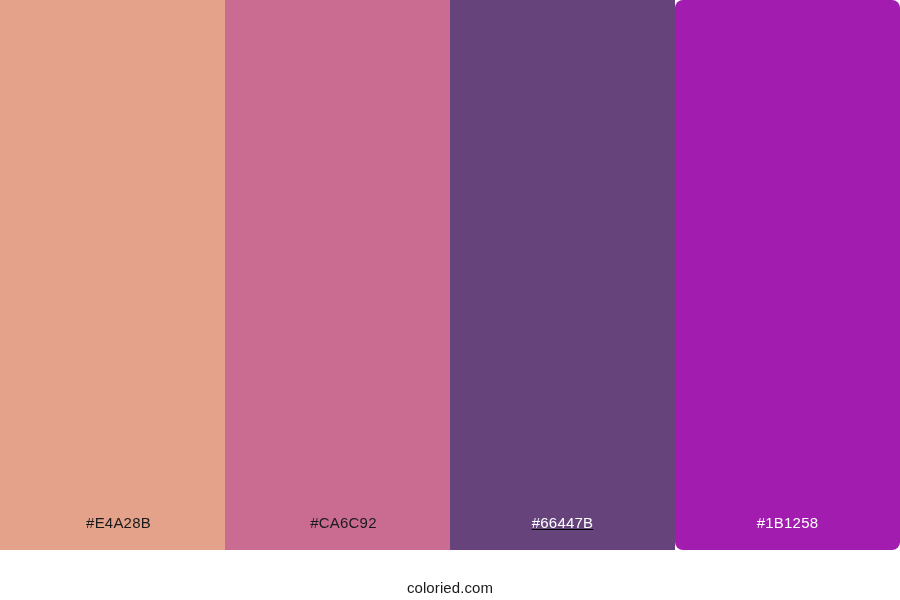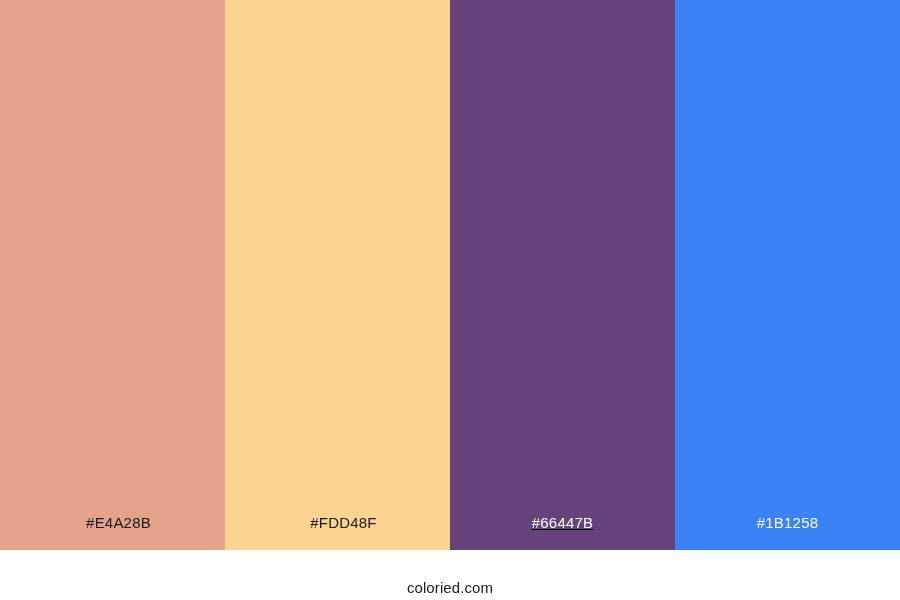--- a/index.html
+++ b/index.html
@@ -69,30 +69,30 @@
 <body>
 
 <div id="palette-page">
 
   <div id="swatch-strip">
 
     <div class="swatch" style="background:#E4A28B;">
       <span class="swatch-label label-dark">#E4A28B</span>
     </div>
 
-    <div class="swatch" style="background:#FDD48F;">
-      <span class="swatch-label label-dark">#FDD48F</span>
+
+    <div class="swatch" style="background:#CA6C92;">
+      <span class="swatch-label label-dark">#CA6C92</span>
     </div>
-
 
     <div class="swatch" style="background:#66447B;text-decoration:underline;">
       <span class="swatch-label label-light">#66447B</span>
     </div>
 
-    <div class="swatch" style="background:#3b82f6;">
+    <div class="swatch" style="background:#a21caf;border-radius:8px;">
       <span class="swatch-label label-light">#1B1258</span>
     </div>
 
   </div>
 
   <div id="footer-bar">
     <span id="site-brand">coloried.com</span>
   </div>
 
 </div>

